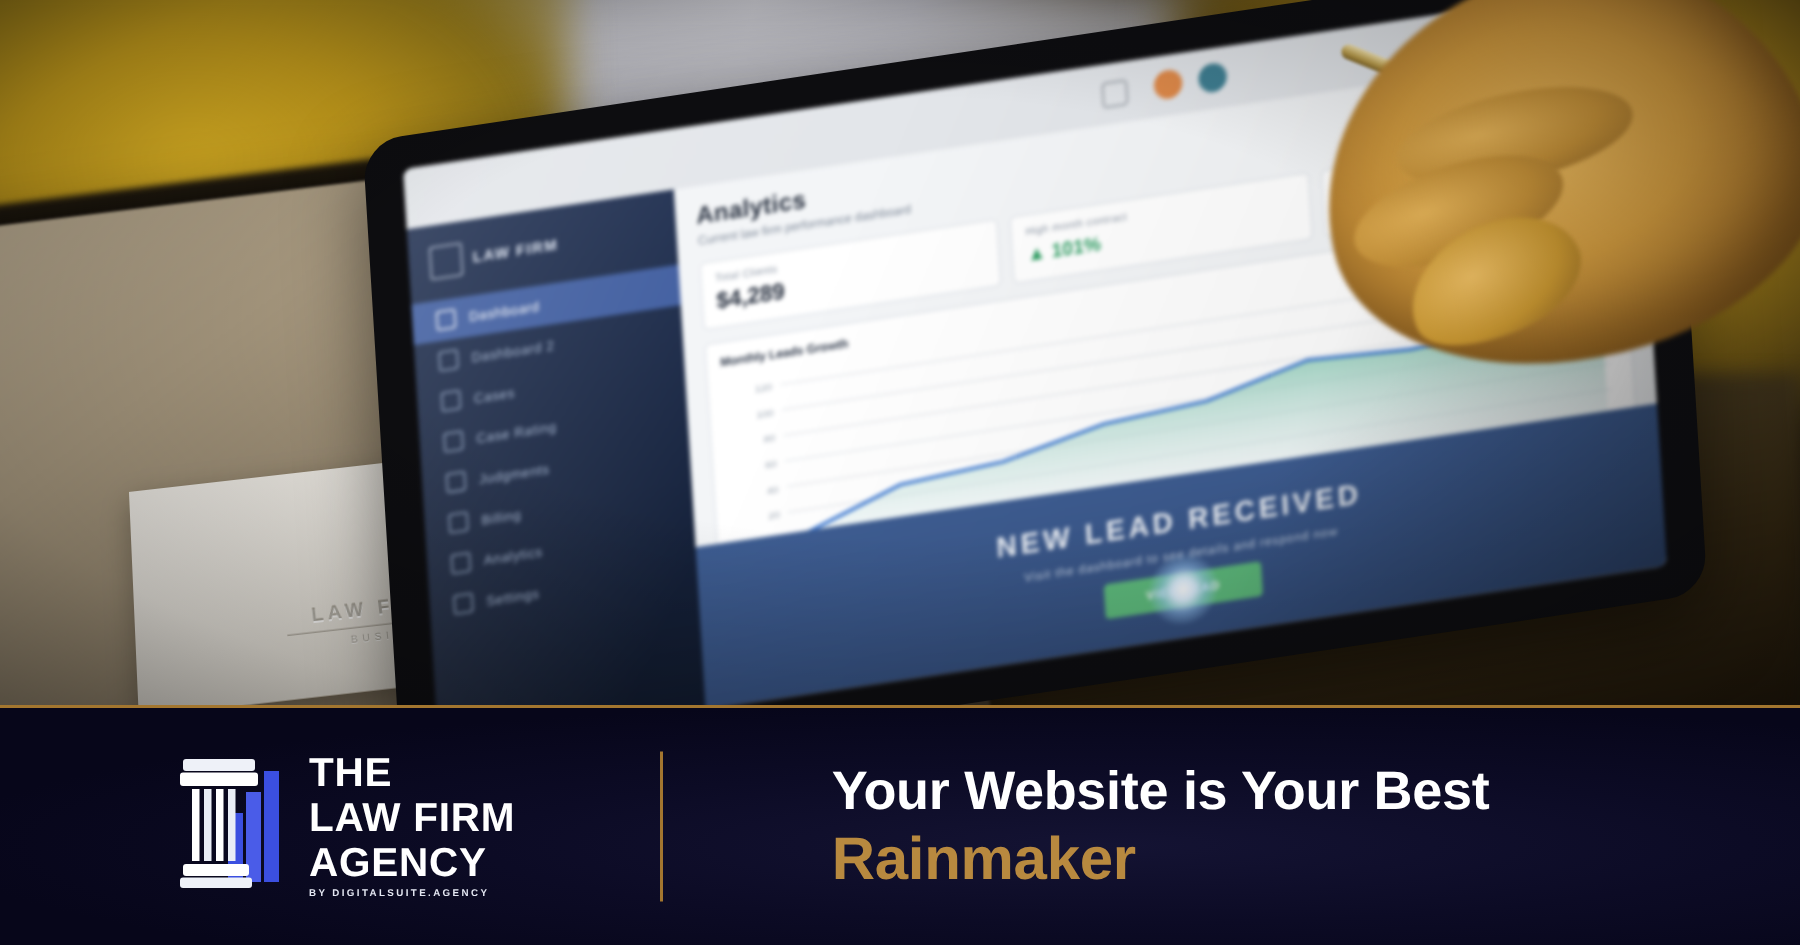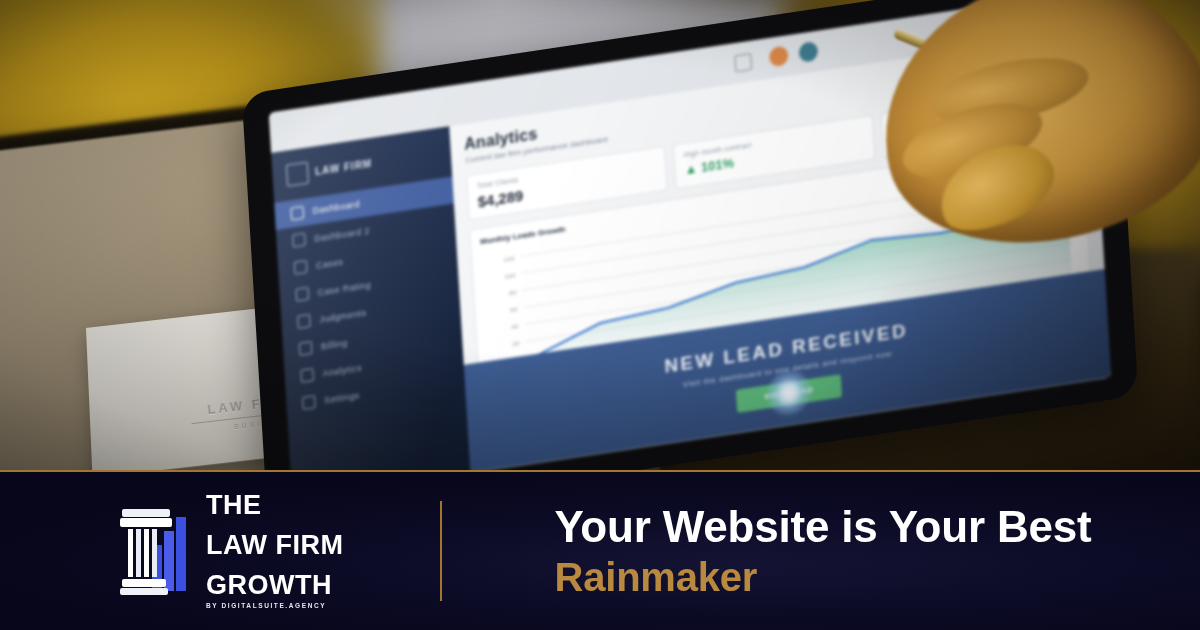--- a/index.html
+++ b/index.html
@@ -193,34 +193,34 @@
   
   #footer{
     position:absolute;left:0;top:470px;width:1200px;height:160px;
     background:
       radial-gradient(ellipse at 62% 58%, #141333 0%, #0c0b25 40%, #07061a 75%),
       #07061a;
     border-top:2px solid #a3762f;
     box-sizing:border-box;
     display:flex;align-items:center;
   }
-  .logo-wrap{display:flex;align-items:center;gap:16px;margin-left:118px;}
+  .logo-wrap{display:flex;align-items:flex-start;gap:16px;margin-left:118px;}
   .logo-mark{width:72px;height:92px;flex:none;}
   .logo-text{display:flex;flex-direction:column;line-height:1.0;}
   .logo-text .l1,.logo-text .l2,.logo-text .l3{
     color:#ffffff;font-weight:700;font-size:27px;letter-spacing:.5px;
   }
-  .logo-text .l2,.logo-text .l3{margin-top:13px;}
+  .logo-text .l2,.logo-text .l3{margin-top:3px;}
   .logo-text .l4{color:#3e63e8;font-weight:700;font-size:25px;letter-spacing:1.5px;margin-top:3px;}
   .logo-text .l5{color:#e4e7f2;font-size:6.5px;font-weight:700;letter-spacing:1.6px;margin-top:4px;}
 
   .v-div{width:2px;height:100px;background:#a3762f;margin-left:97px;}
 
   .head-wrap{margin-left:112px;display:flex;flex-direction:column;gap:8px;}
-  .head-l1{color:#ffffff;font-size:44px;font-weight:700;letter-spacing:-.2px;line-height:1;}
+  .head-l1{color:#ffffff;font-size:36px;font-weight:700;letter-spacing:-.2px;line-height:1;}
   .head-l2{color:#b8893f;font-size:40px;font-weight:700;letter-spacing:-.2px;line-height:1;}
 </style>
 </head>
 <body>
 
 <div id="banner">
 
   <div id="photo">
     <div class="bg-wall"></div>
     <div class="bg-wall-top"></div>
@@ -402,21 +402,21 @@
         <rect x="18" y="24" width="5" height="48" fill="#e9edf6"></rect>
         <rect x="26" y="24" width="5" height="48" fill="#ffffff"></rect>
         <rect x="34" y="24" width="5" height="48" fill="#e9edf6"></rect>
 
         <rect x="4" y="74" width="44" height="8" rx="2" fill="#ffffff"></rect>
         <rect x="2" y="83" width="48" height="7" rx="2" fill="#eef1f8"></rect>
       </svg>
       <div class="logo-text">
         <div class="l1">THE</div>
         <div class="l2">LAW FIRM</div>
-        <div class="l3">GROWTH</div>
+        <div class="l3">AGENCY</div>
         <div class="l5">BY DIGITALSUITE.AGENCY</div>
       </div>
     </div>
 
     <div class="v-div"></div>
 
     <div class="head-wrap">
       <div class="head-l1">Your Website is Your Best</div>
       <div class="head-l2">Rainmaker</div>
     </div>

